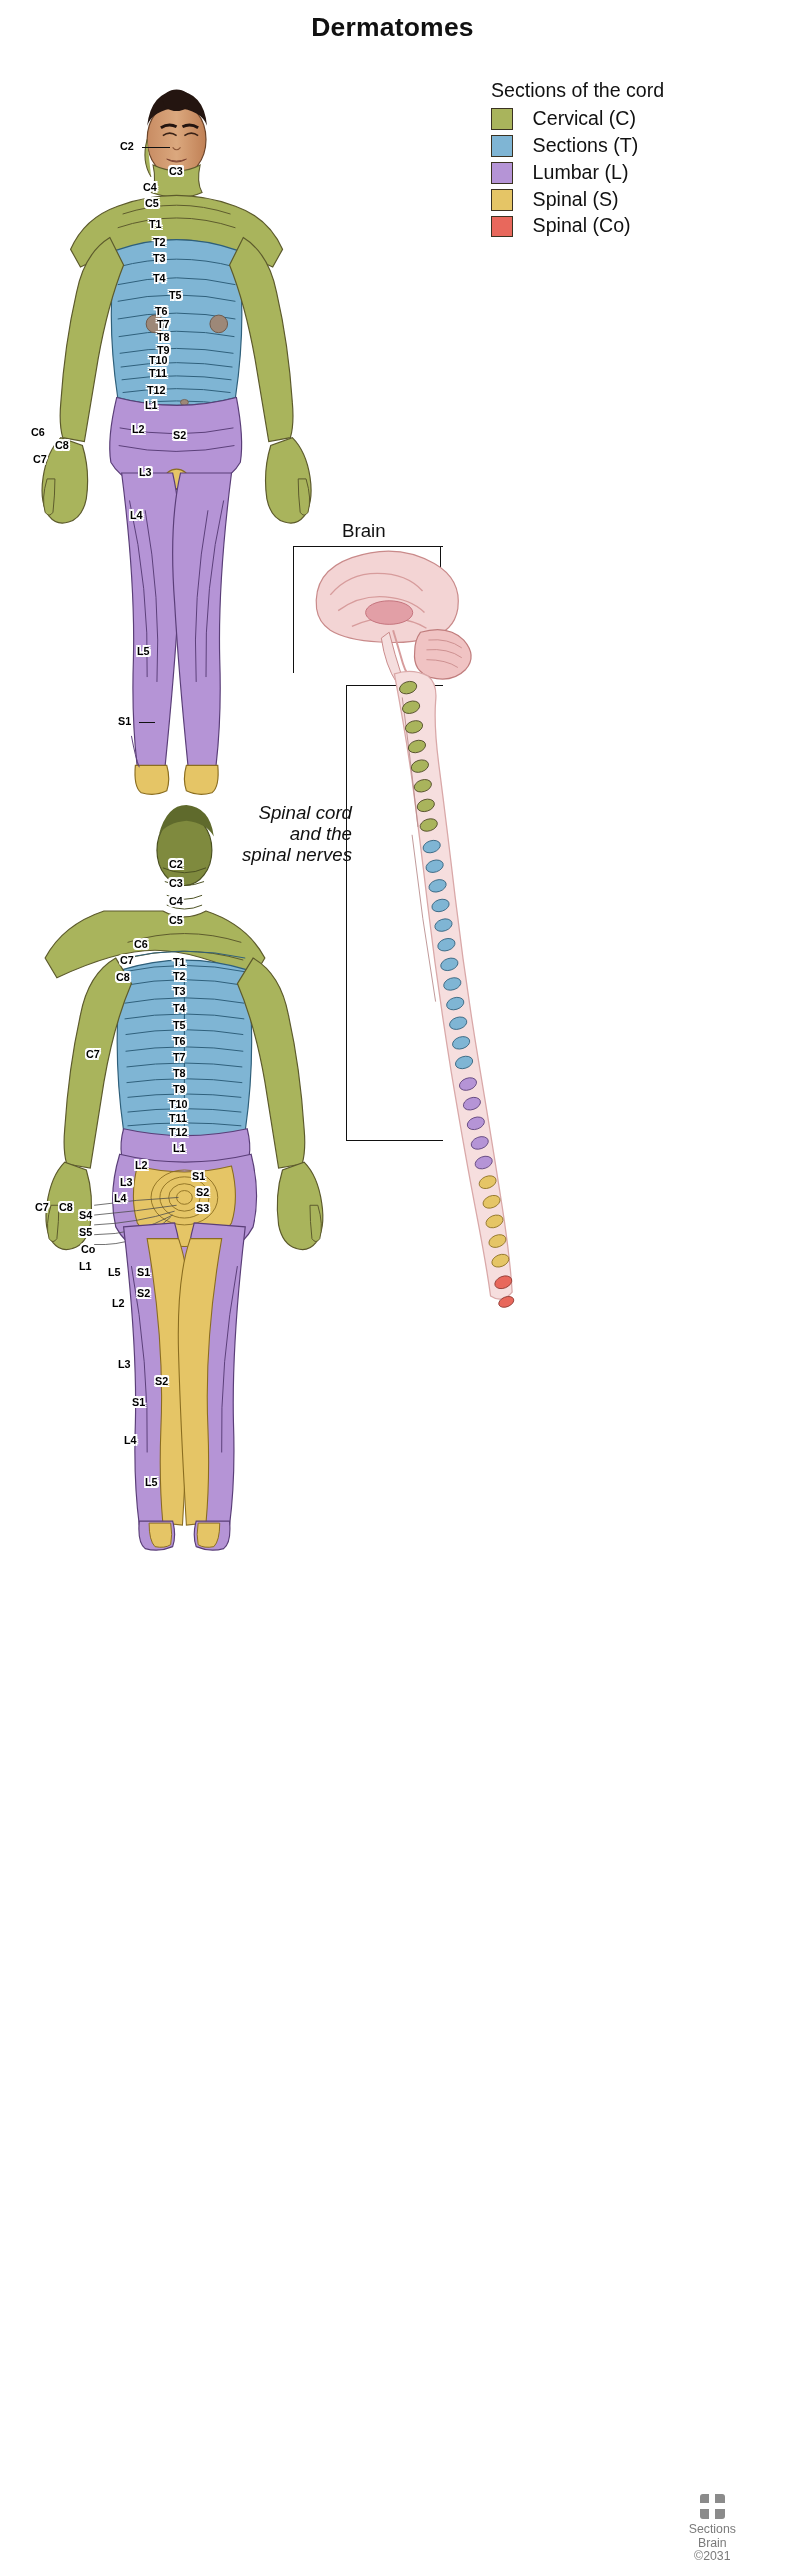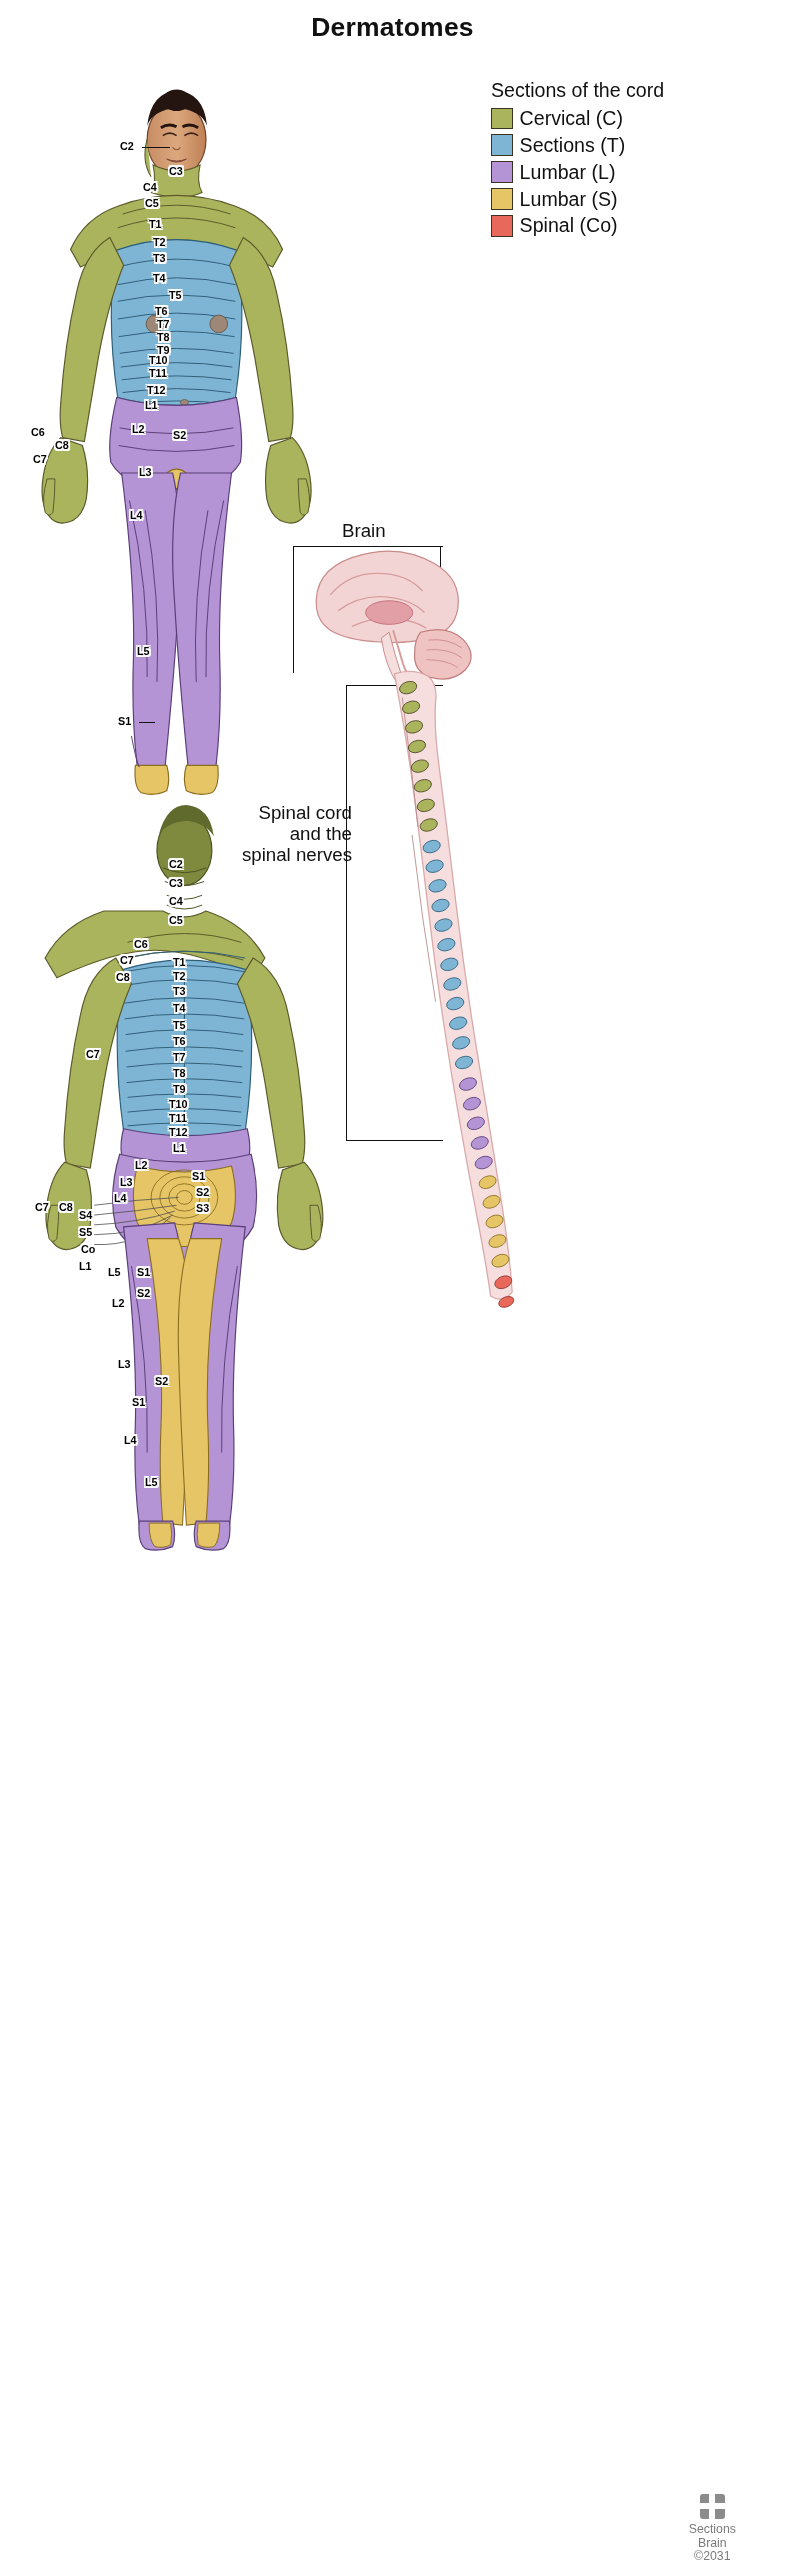--- a/index.html
+++ b/index.html
@@ -6,42 +6,42 @@
   body{width:785px;height:2576px;position:relative;overflow:hidden;
        font-family:"Liberation Sans", sans-serif;color:#111;}
 
   
   .title{position:absolute;top:11.8px;left:0;width:785px;text-align:center;
          font-size:26.5px;font-weight:bold;letter-spacing:0.2px;}
 
   
   .legend{position:absolute;left:491px;top:79px;width:285px;}
   .legend-title{font-size:19.6px;margin-bottom:4.9px;white-space:nowrap;}
-  .legend-row{display:flex;align-items:center;gap:7px;margin-bottom:3.9px;}
+  .legend-row{display:flex;align-items:flex-end;gap:20px;margin-bottom:3.9px;}
   .swatch{width:21.6px;height:21.6px;border:1.6px solid #3a3222;box-sizing:border-box;
           display:inline-block;flex:0 0 auto;}
   .legend-label{font-size:19.6px;white-space:nowrap;}
 
   
   .fig{position:absolute;}
   svg{display:block;overflow:visible;}
 
   
   .lbl{position:absolute;font-size:10.8px;font-weight:bold;color:#000;
        white-space:nowrap;
        text-shadow:
          -1.6px -1.6px 0 #fff, 0 -1.6px 0 #fff, 1.6px -1.6px 0 #fff,
           1.6px 0 0 #fff, 1.6px 1.6px 0 #fff, 0 1.6px 0 #fff,
          -1.6px 1.6px 0 #fff,-1.6px 0 0 #fff;}
 
   .leadline{position:absolute;background:#111;height:1.2px;}
 
   
   .panel-label{position:absolute;font-size:18.7px;color:#111;white-space:nowrap;}
-  .panel-label.multi{white-space:normal;line-height:1.12;text-align:right;width:118px;}
+  .panel-label.multi{white-space:normal;line-height:1.12;text-align:right;width:118px;font-style:italic;}
   .bracket{position:absolute;border:1.6px solid #111;}
 
   
   .footer{position:absolute;right:13.7px;bottom:11.8px;text-align:center;
           color:#7b7b7b;font-size:12.3px;line-height:1.12;width:118px;}
   .cc-mark{width:25.5px;height:25.5px;margin:0 auto 3.9px auto;position:relative;}
   .cc-mark i{position:absolute;width:9.8px;height:9.8px;background:#8b8b8b;display:block;}
   .cc-mark i.tl{left:0;top:0;border-radius:2.9px 0 0 0;}
   .cc-mark i.tr{right:0;top:0;border-radius:0 2.9px 0 0;}
   .cc-mark i.bl{left:0;bottom:0;border-radius:0 0 0 2.9px;}
@@ -62,21 +62,21 @@
   <div class="legend-row">
     <span class="swatch" style="background:#7fb5d4"></span>
     <span class="legend-label">Sections (T)</span>
   </div>
   <div class="legend-row">
     <span class="swatch" style="background:#b594d6"></span>
     <span class="legend-label">Lumbar (L)</span>
   </div>
   <div class="legend-row">
     <span class="swatch" style="background:#e5c566"></span>
-    <span class="legend-label">Lumbar (S)</span>
+    <span class="legend-label">Spinal (S)</span>
   </div>
   <div class="legend-row">
     <span class="swatch" style="background:#e8685c"></span>
     <span class="legend-label">Spinal (Co)</span>
   </div>
 </div>
 
 <div class="fig" style="left:0px;top:49px;">
 <svg width="412" height="746" viewBox="0 0 420 760">
   <defs>

